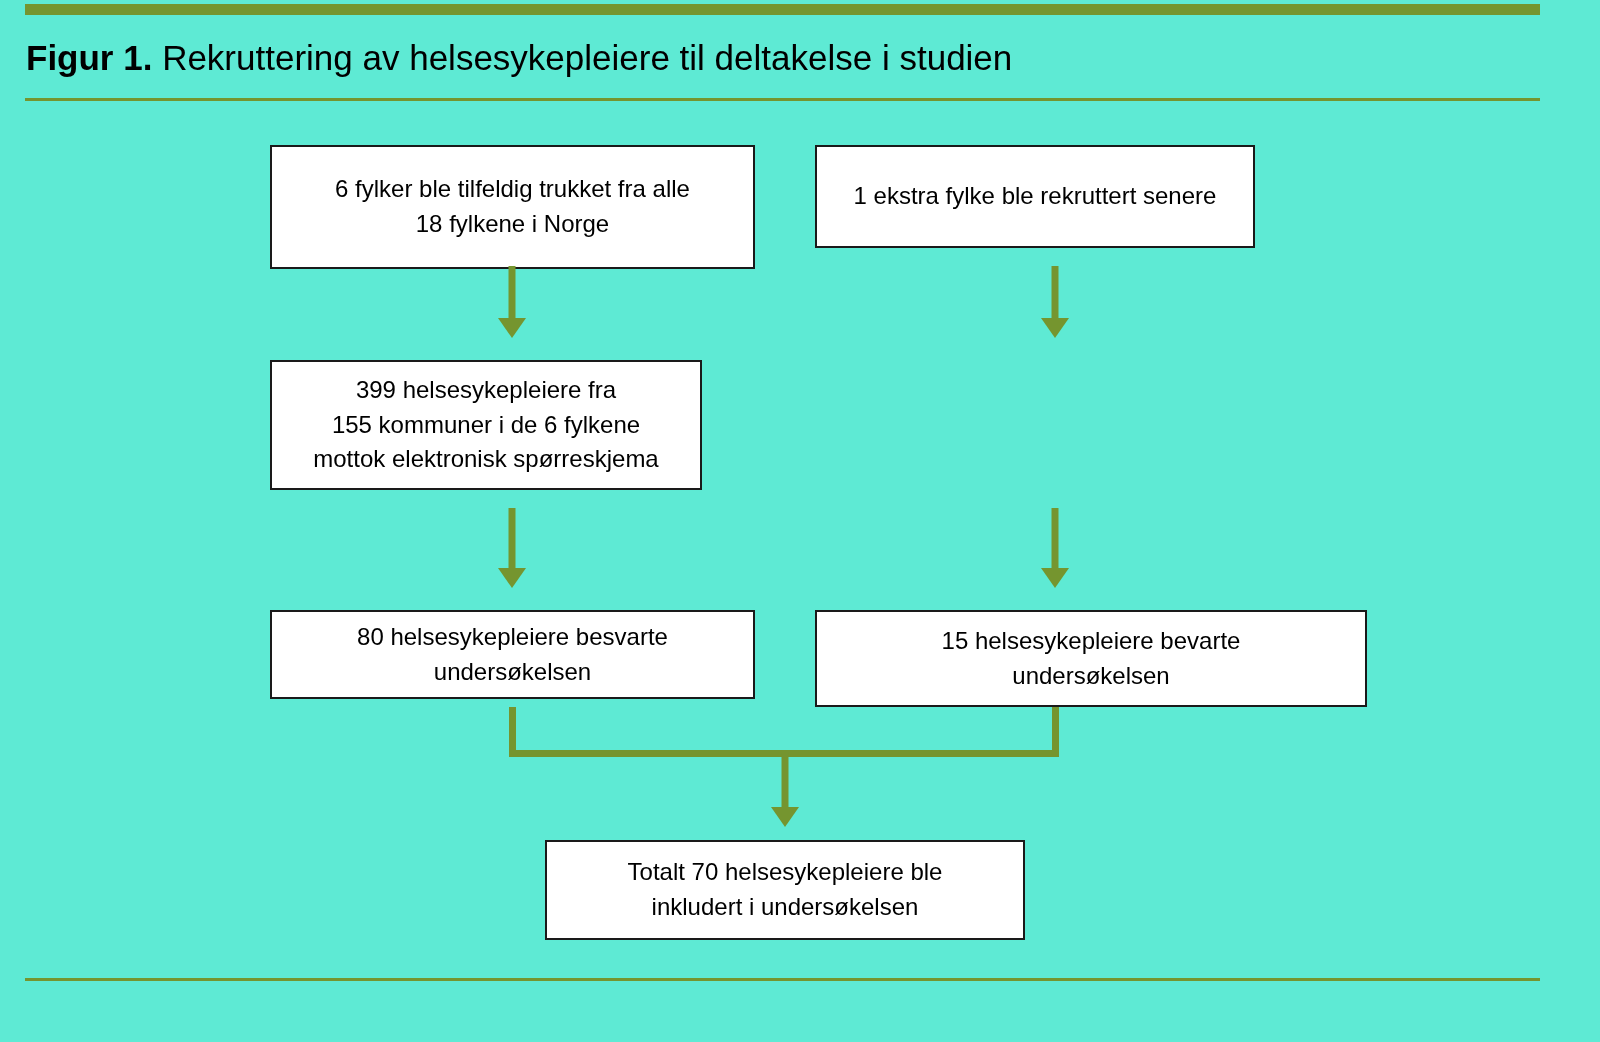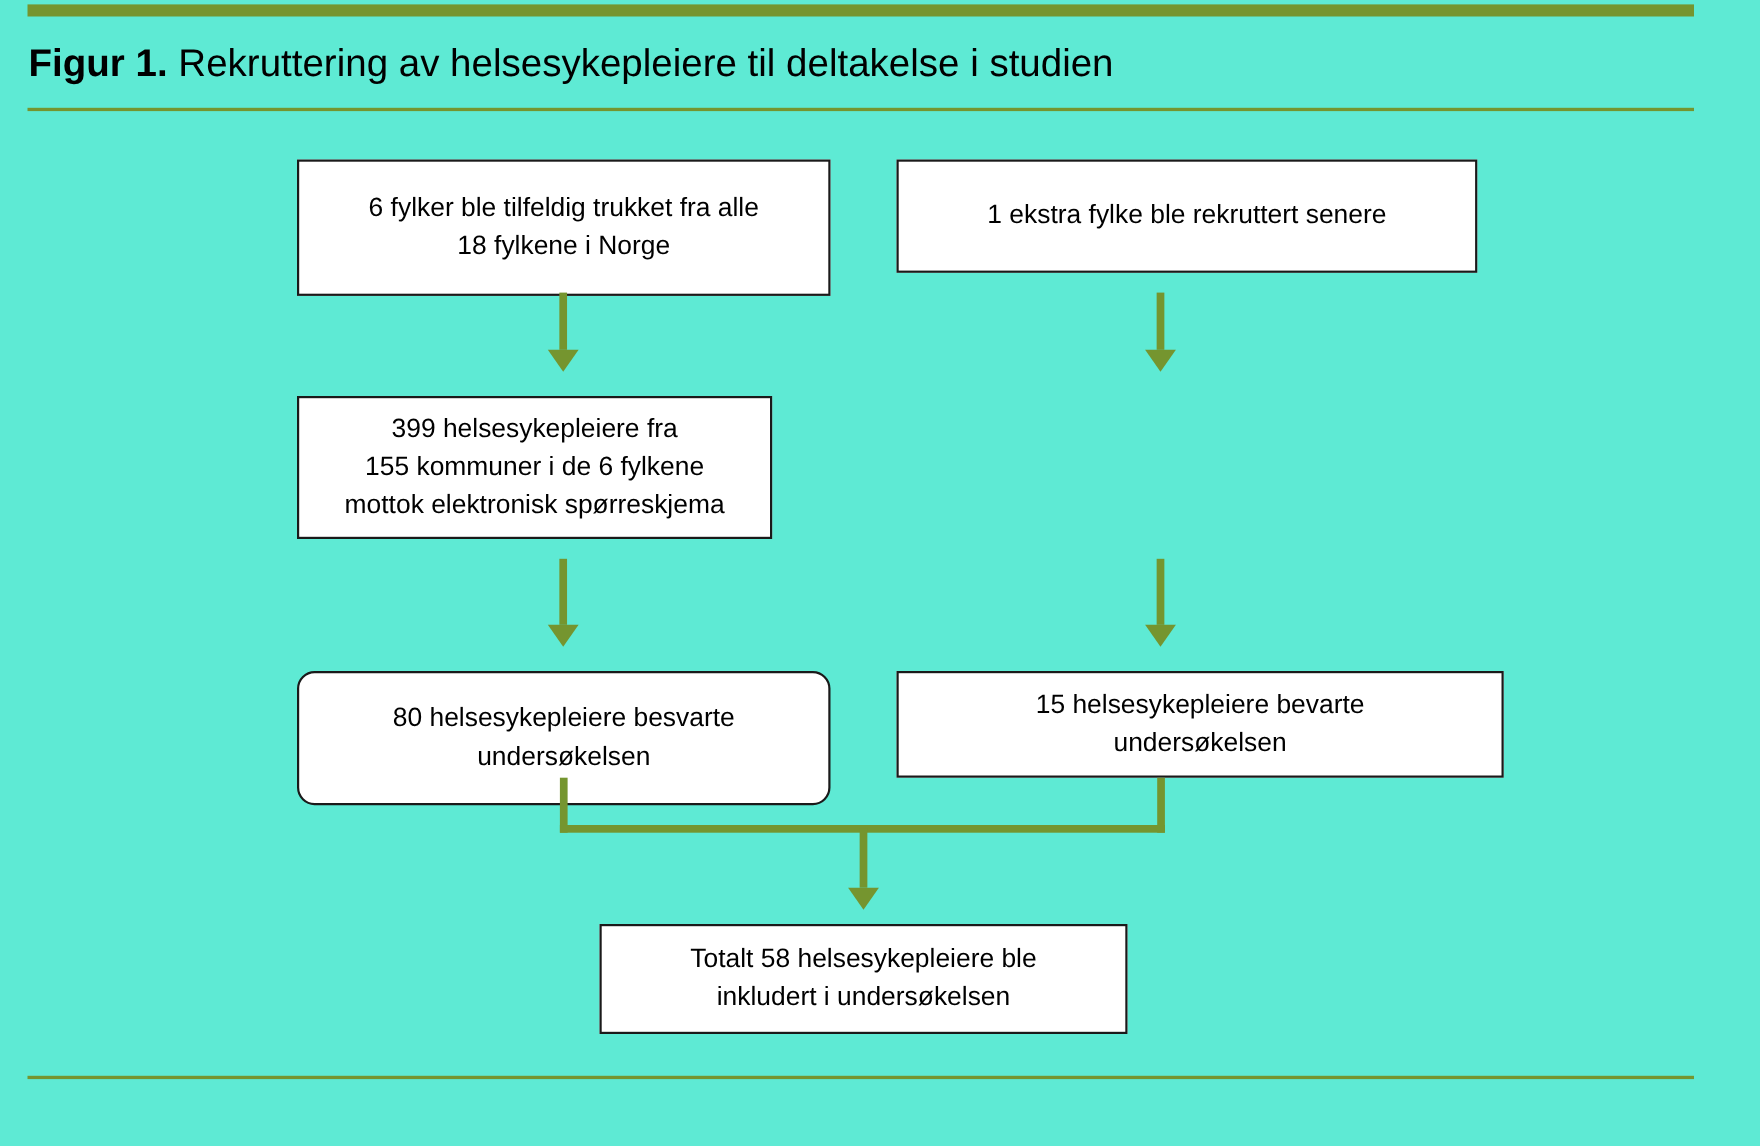--- a/index.html
+++ b/index.html
@@ -47,24 +47,24 @@
     justify-content: center;
     text-align: center;
     font-size: 24px;
     line-height: 1.45;
     color: #000000;
     white-space: pre-line;
     padding: 6px 12px;
   }
 
   .box-l1 { left: 270px; top: 145px; width: 485px; height: 124px; }
-  .box-r1 { left: 815px; top: 145px; width: 528px; height: 103px; }
+  .box-r1 { left: 815px; top: 145px; width: 440px; height: 103px; }
   .box-l2 { left: 270px; top: 360px; width: 432px; height: 130px; }
   .box-r2 { left: 815px; top: 360px; width: 480px; height: 130px; }
-  .box-l3 { left: 270px; top: 610px; width: 485px; height: 122px; border-radius: 16px;  }
+  .box-l3 { left: 270px; top: 610px; width: 485px; height: 89px;  }
   .box-r3 { left: 815px; top: 610px; width: 552px; height: 97px;  }
   .box-final { left: 545px; top: 840px; width: 480px; height: 100px; }
 
   
   .down-arrow {
     position: absolute;
     width: 28px;
   }
   .down-arrow .shaft {
     position: absolute;
@@ -147,18 +147,18 @@
 
   <div class="conn conn-vert-left"></div>
   <div class="conn conn-vert-right"></div>
   <div class="conn conn-horiz"></div>
 
   <div class="down-arrow arrow-center">
     <div class="shaft"></div>
     <div class="head"></div>
   </div>
 
-  <div class="flow-box box-final">Totalt 58 helsesykepleiere ble
+  <div class="flow-box box-final">Totalt 70 helsesykepleiere ble
 inkludert i undersøkelsen</div>
 
   <div class="accent-bar rule-bottom"></div>
 
 </div>
 
 </body></html>

